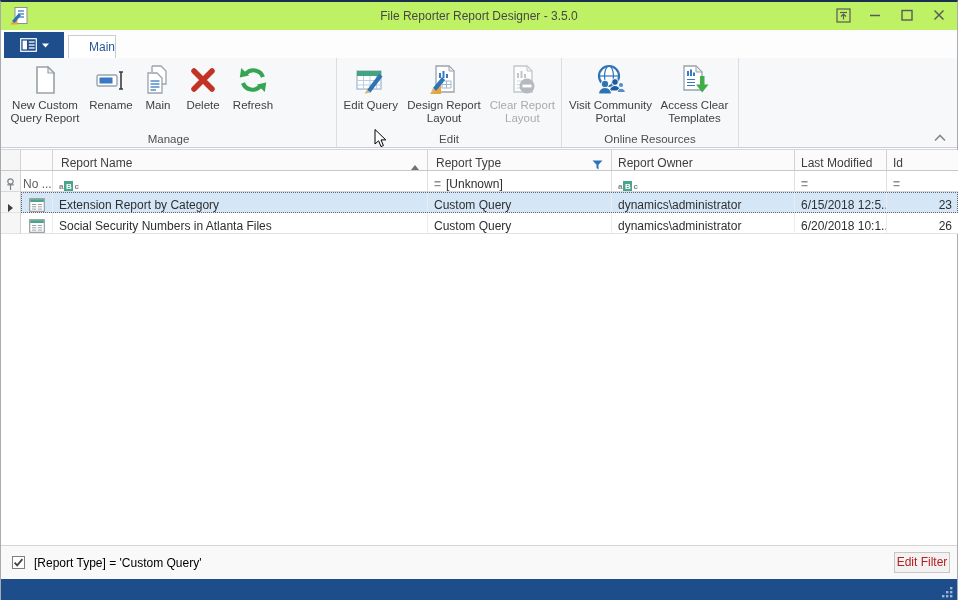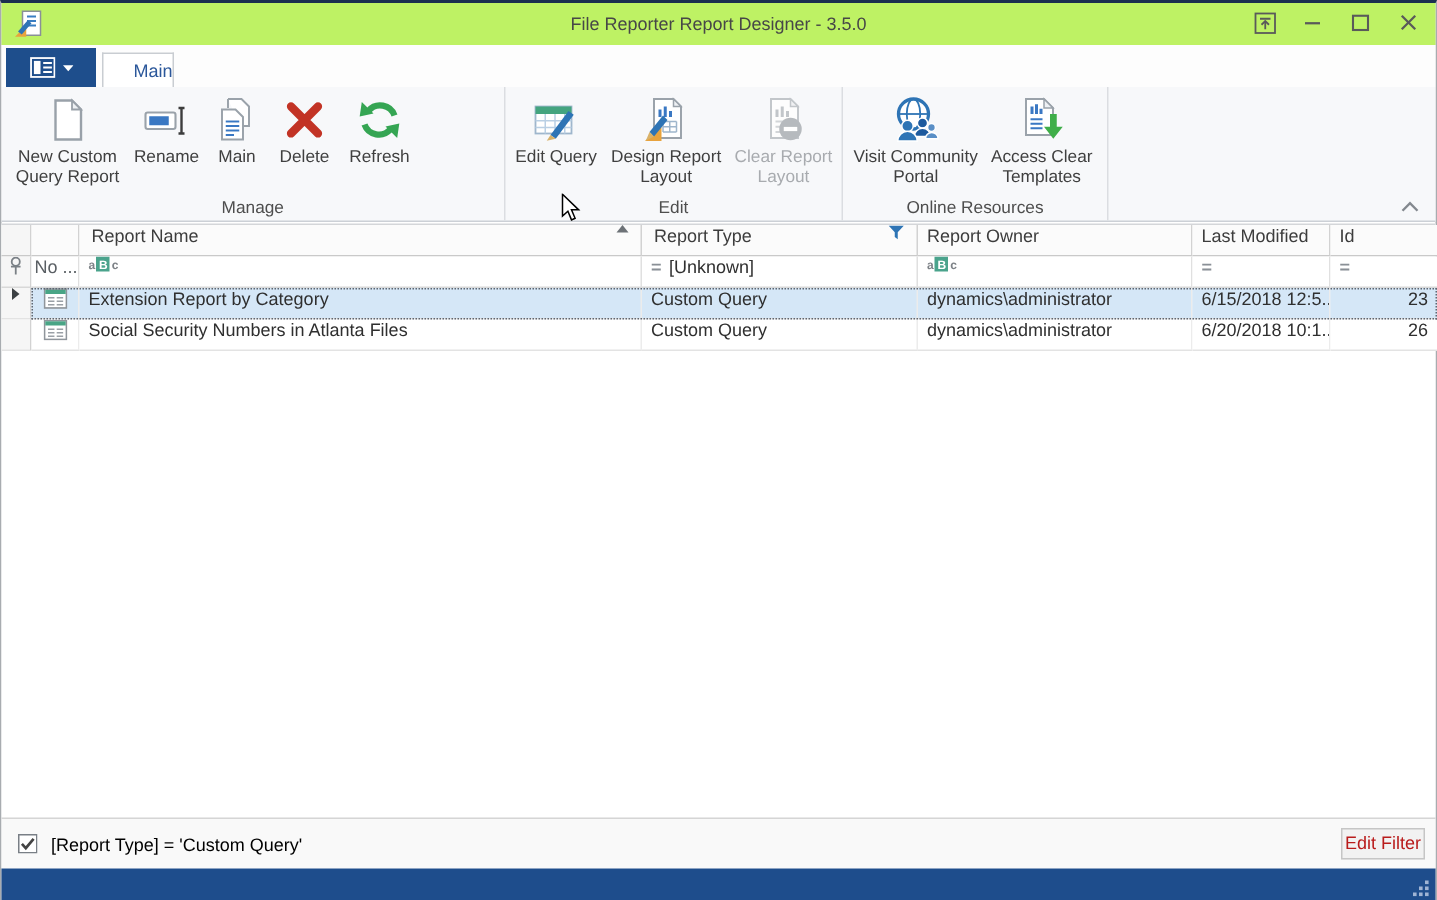--- a/index.html
+++ b/index.html
@@ -30,21 +30,21 @@
   .rlabel-row { height:16px; text-align:center; color:#4e4e4e; font-size:11.5px; line-height:15px; }
   .rbtn { display:flex; flex-direction:column; align-items:center; padding-top:4px; height:72px; cursor:default; }
   .rbtn .ricon { width:32px; height:32px; display:block; margin-bottom:3px; }
   .rbtn .rtext { font-size:11.5px; line-height:13px; text-align:center; color:#404040; white-space:pre-line; }
   .rbtn.disabled .rtext { color:#a8abaf; }
   .ribbon-collapse { position:absolute; right:10px; bottom:4px; width:14px; height:10px; }
 
   
   .grid { position:absolute; left:0; top:147px; width:100%; height:396px; background:#fff; border-top:1px solid #d4d6d9; }
   .grow { display:grid; grid-template-columns:20px 32px 375px 184px 183px 92px 72px; height:21px; }
-  .gcell { display:flex; align-items:flex-start; padding:0 6px; overflow:hidden; white-space:nowrap; }
+  .gcell { display:flex; align-items:flex-end; padding:0 6px; overflow:hidden; white-space:nowrap; }
   .hdr .gcell { background:#fbfbfb; border-right:1px solid #d2d2d2; border-bottom:1px solid #c9c9c9; color:#3d3d3d; }
   .hdr .gcell.plain { padding:0 8px; justify-content:space-between; }
   .frow .gcell { background:#fff; border-right:1px solid #e0e0e0; border-bottom:1px solid #d8d8d8; color:#5a5f64; }
   .drow .gcell { background:#fff; border-right:1px solid #ececec; border-bottom:1px solid #e3e3e3; color:#2f2f2f; }
   .drow .gcell.ind, .frow .gcell.ind, .hdr .gcell.ind { background:#f6f6f6; border-right:1px solid #d2d2d2; justify-content:center; padding:0; }
   .drow.sel .gcell:not(.ind) { background:#d5e7f7; }
   .gcell.num { justify-content:flex-end; }
   .row-focus { position:absolute; left:20px; top:42px; width:937px; height:21px; border:1px dotted #5f6670; pointer-events:none; }
   .sort-arrow { width:0; height:0; border-left:4px solid transparent; border-right:4px solid transparent; border-bottom:5px solid #6d7277; margin-left:6px; }
   .abc { display:inline-flex; align-items:center; font-size:8px; font-weight:bold; color:#7d8287; letter-spacing:0; }

